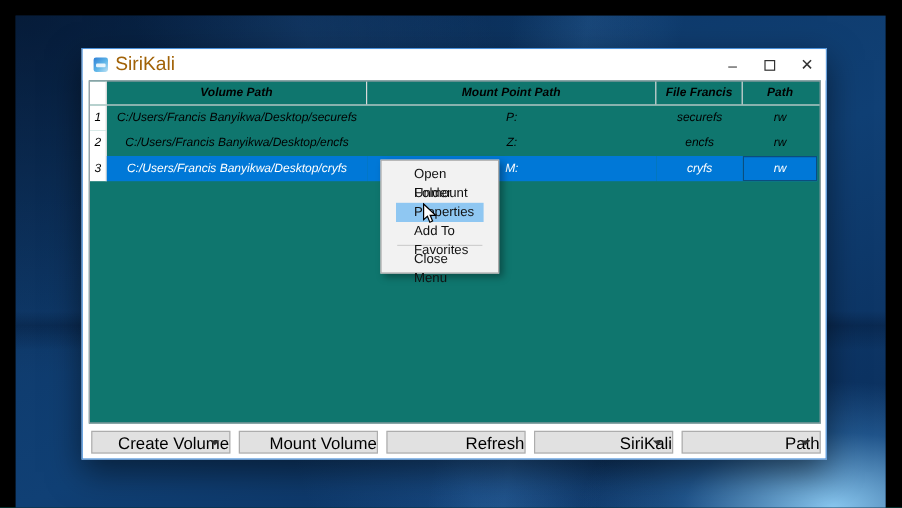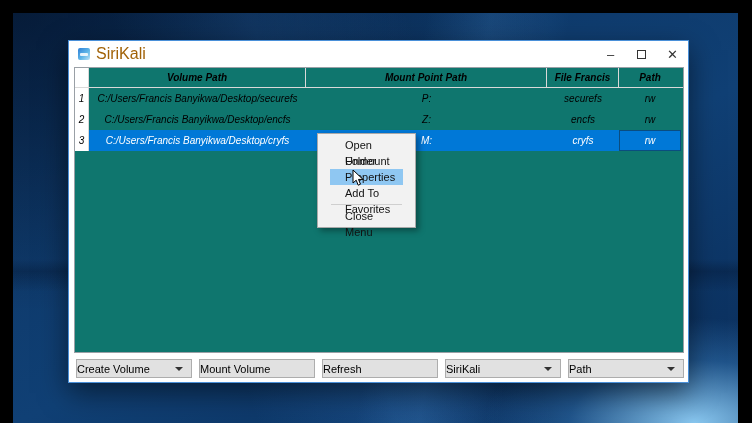--- a/index.html
+++ b/index.html
@@ -80,22 +80,22 @@
   .menu-item.highlight { background:#8fc7f2; }
   .menu-sep { height:1px; background:#cfcfcf; margin:3px 1px; }
 
   
   .cursor { position:absolute; left:352px; top:169px; z-index:9; }
 
   
   .btn {
     position:absolute; top:318px; width:116px; height:19px;
     background:#e1e1e1; border:1px solid #adadad;
-    display:flex; align-items:center; justify-content:flex-start;
-    font-size:11px; color:#000;
+    display:flex; align-items:center; justify-content:flex-end;
+    font-size:14px; color:#000;
   }
   .btn .dd {
     position:absolute; right:8px; top:50%; margin-top:-2px;
     width:0; height:0; border-left:4px solid transparent;
     border-right:4px solid transparent; border-top:4px solid #333;
   }
   .b1{left:7px;} .b2{left:130px;} .b3{left:253px;} .b4{left:376px;} .b5{left:499px;}
 </style>
 </head>
 <body>

